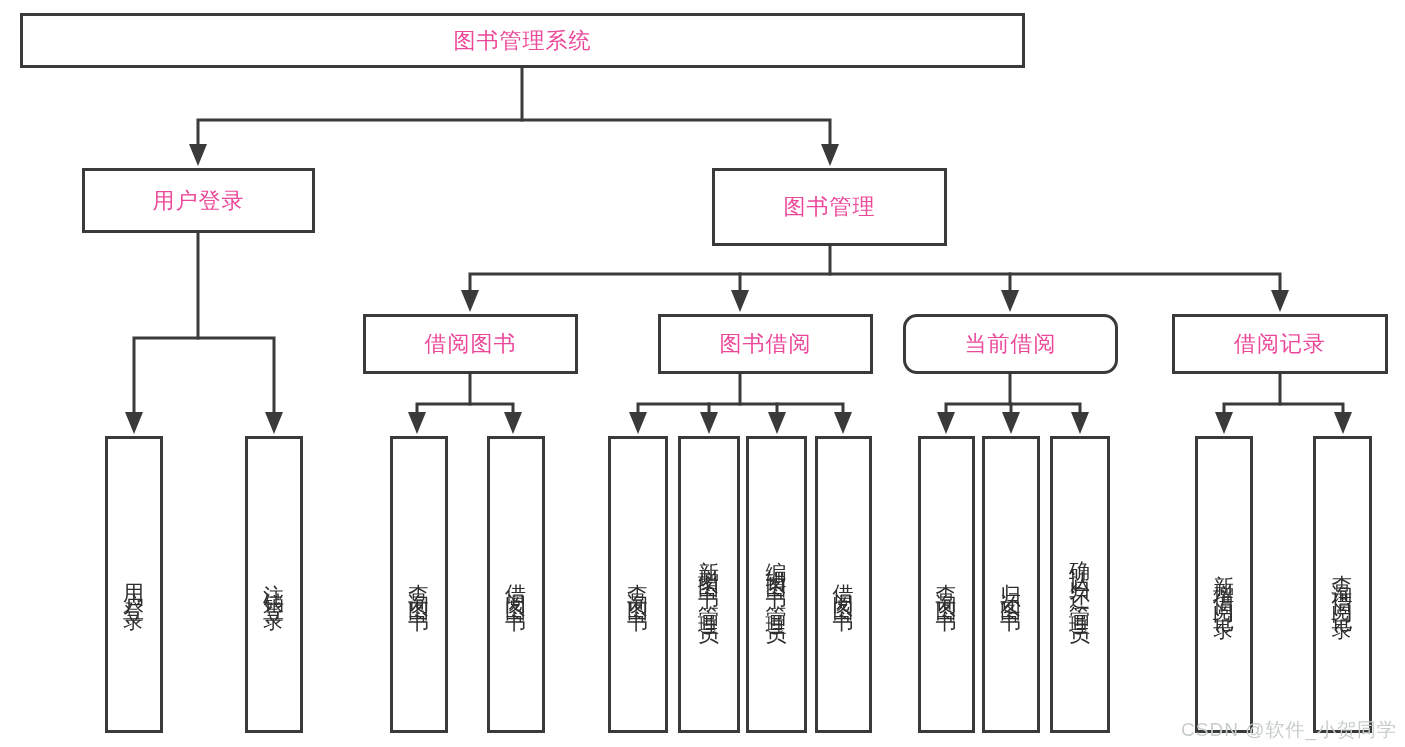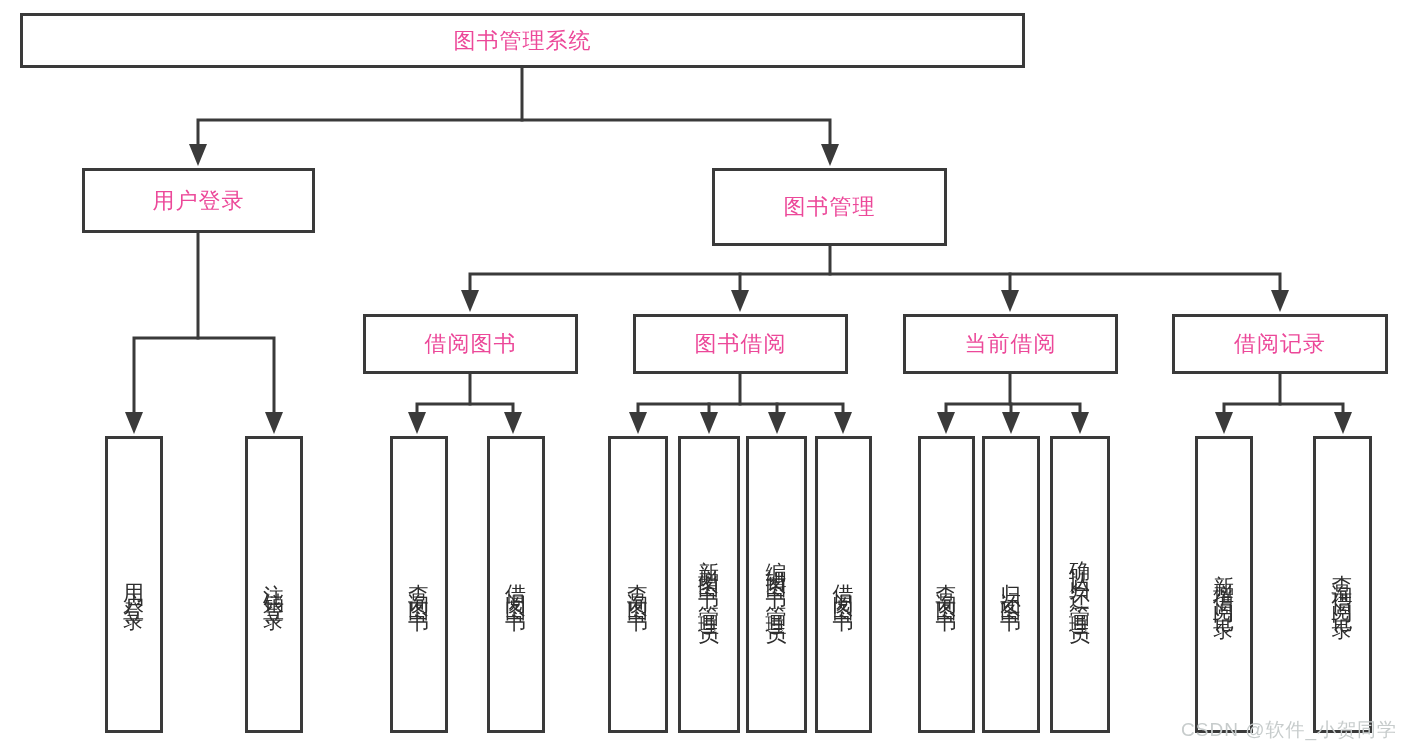--- a/index.html
+++ b/index.html
@@ -28,22 +28,22 @@
     letter-spacing:1px;
     color:#ec4899;
     white-space:nowrap;
   }
 
   
   #n-root        { left:20px;   top:13px;  width:1005px; height:55px; }
   #n-user-login  { left:82px;   top:168px; width:233px;  height:65px; }
   #n-book-mgmt   { left:712px;  top:168px; width:235px;  height:78px; }
   #n-new-books   { left:363px;  top:314px; width:215px;  height:60px; }
-  #n-book-borrow { left:633px;  top:314px; width:215px;  height:60px; }
-  #n-current     { left:903px;  top:314px; width:215px;  height:60px; }
+  #n-book-borrow { left:658px;  top:314px; width:215px;  height:60px; }
+  #n-current     { left:903px;  top:314px; width:215px;  height:60px;border-radius:14px; }
   #n-records     { left:1172px; top:314px; width:216px;  height:60px; }
 
   
   .vnode {
     position:absolute;
     top:436px;
     height:297px;
     background:#ffffff;
     border:3px solid #3a3a3a;
     display:flex;

